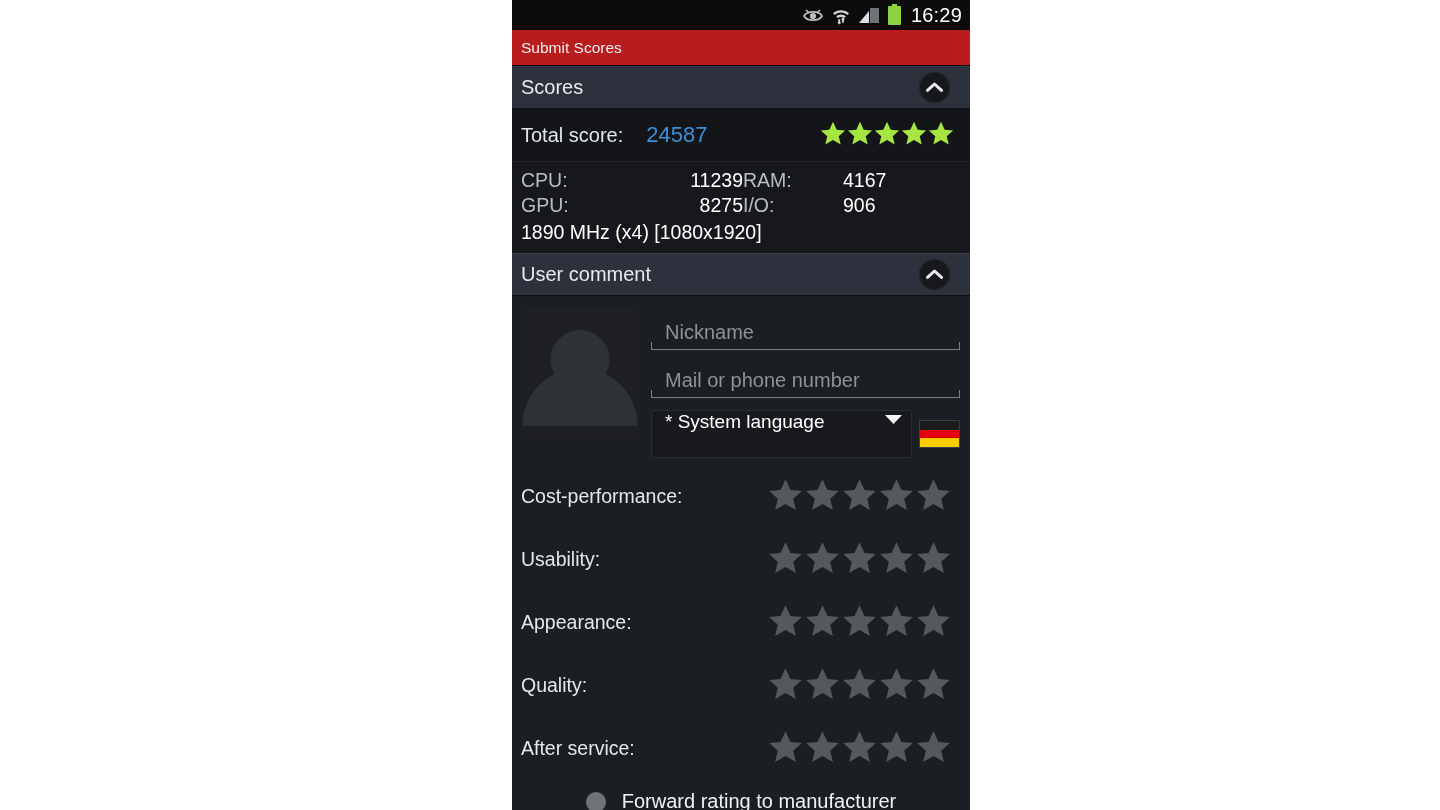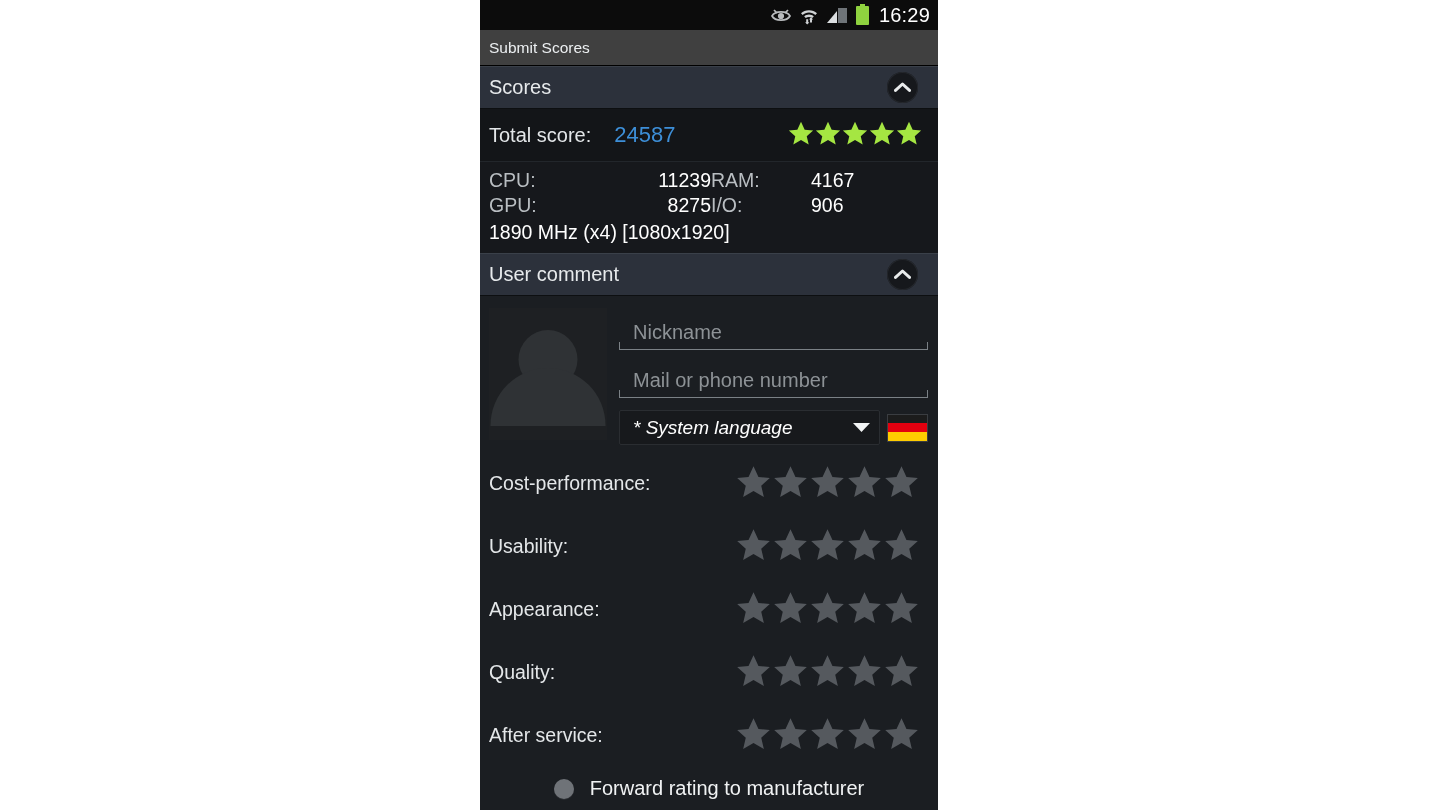--- a/index.html
+++ b/index.html
@@ -10,21 +10,21 @@
     overflow:hidden;
   }
   .stage {
     position:relative;
     width:1440px; height:810px;
     background:#ffffff;
   }
   
   .phone {
     position:absolute;
-    left:480px; top:0;
+    left:512px; top:0;
     width:458px; height:810px;
     background:#1b1e22;
     overflow:hidden;
   }
 
   
   .statusbar {
     height:30px;
     background:#0c0c0c;
     display:flex;
@@ -38,21 +38,21 @@
     color:#ffffff;
     font-size:20px;
     letter-spacing:0.2px;
     margin-left:2px;
     line-height:1;
   }
 
   
   .actionbar {
     height:36px;
-    background:#404040;
+    background:#b91c1c;
     display:flex;
     align-items:center;
     padding-left:9px;
     border-bottom:1px solid #000;
   }
   .actionbar-title {
     color:#eceff1;
     font-size:15.5px;
   }
 
@@ -159,29 +159,27 @@
     pointer-events:none;
   }
   .lang-row {
     display:flex;
     align-items:center;
     gap:7px;
     margin-top:6px;
   }
   .spinner {
     flex:1;
-    height:35px;
+    height:48px;
     background:#17191c;
     border:1px solid #2a2d31;
     border-radius:2px;
     display:flex;
-    align-items:center;
     padding:0 8px 0 13px;
     justify-content:space-between;
-    font-style:italic;
   }
   .spinner-label { color:#ffffff; font-size:19px; }
   .flag {
     width:41px; height:28px;
     display:flex; flex-direction:column;
     border:1px solid #3a3d41;
   }
   .flag div { flex:1; }
 
   

